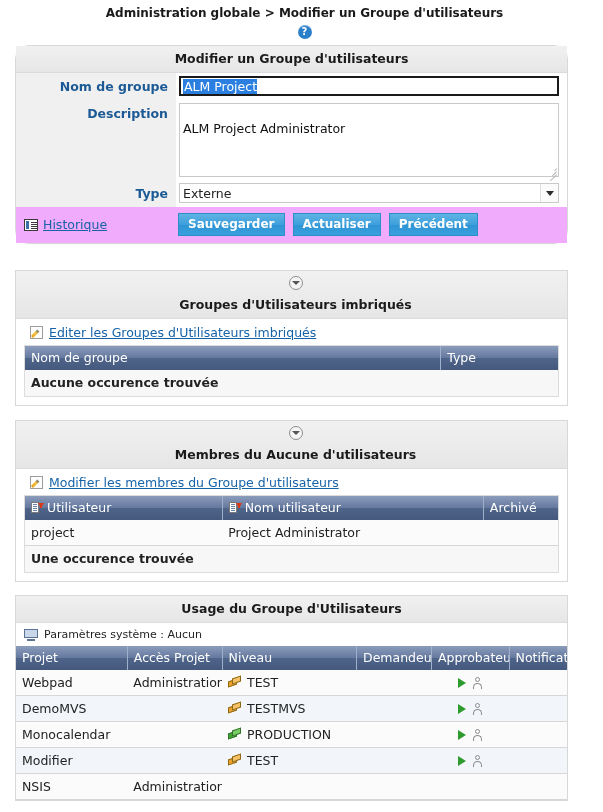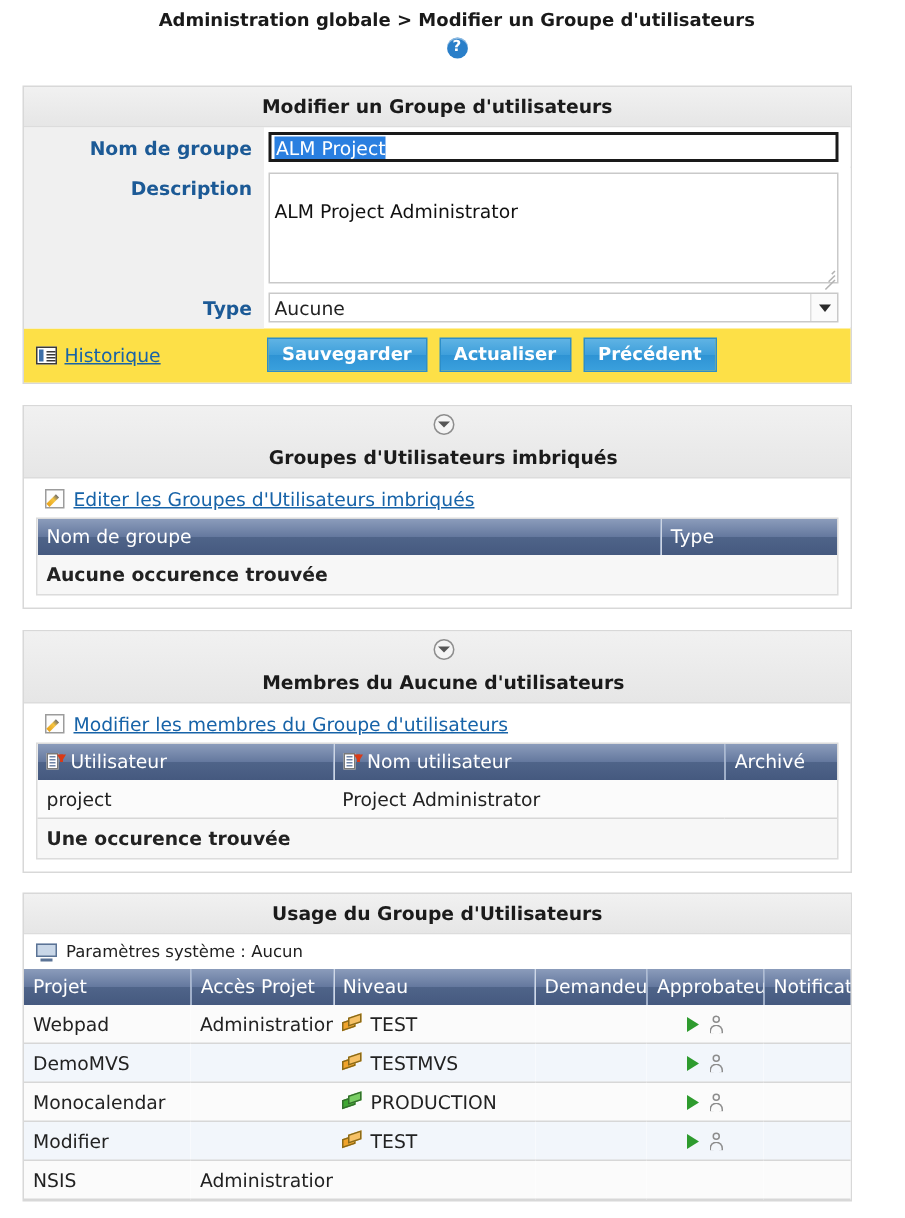--- a/index.html
+++ b/index.html
@@ -192,21 +192,21 @@
     border-top: 5px solid #2b2b2b;
     display: block;
   }
 
   
   .btn-row {
     display: flex;
     align-items: center;
     padding: 6px 0 7px 6px;
     gap: 8px;
-    background: #fde047;
+    background: #f0abfc;
   }
   .hist-link {
     display: flex;
     align-items: center;
     gap: 5px;
     width: 148px;
     flex: 0 0 148px;
     padding-left: 2px;
     box-sizing: border-box;
   }
@@ -448,21 +448,21 @@
   .approver-cell { text-align: center; white-space: nowrap; }
 </style>
 </head>
 <body>
 
 <div class="breadcrumb">
   <span class="crumb-text">Administration globale &gt; Modifier un Groupe d'utilisateurs</span>
   <span class="help-icon">?</span>
 </div>
 
-<div class="panel" id="form-panel" style="top:57px;">
+<div class="panel" id="form-panel" style="top:45px;border-radius:14px;">
   <div class="panel-title">Modifier un Groupe d'utilisateurs</div>
 
   <div class="form-row">
     <div class="form-label">Nom de groupe</div>
     <div class="form-field">
       <div class="text-input"><span class="text-input-sel">ALM Project</span></div>
     </div>
   </div>
 
   <div class="form-row">
@@ -476,21 +476,21 @@
             <i style="width: 3px; bottom: 6px;"></i>
           </span>
       </div>
     </div>
   </div>
 
   <div class="form-row">
     <div class="form-label">Type</div>
     <div class="form-field">
       <div class="select-box">
-        <span>Aucune</span>
+        <span>Externe</span>
         <span class="select-arrow"></span>
       </div>
     </div>
   </div>
 
   <div class="btn-row">
     <span class="hist-link">
       <span class="icon-hist"></span>
       <a href="#"><span>Historique</span></a>
     </span>

